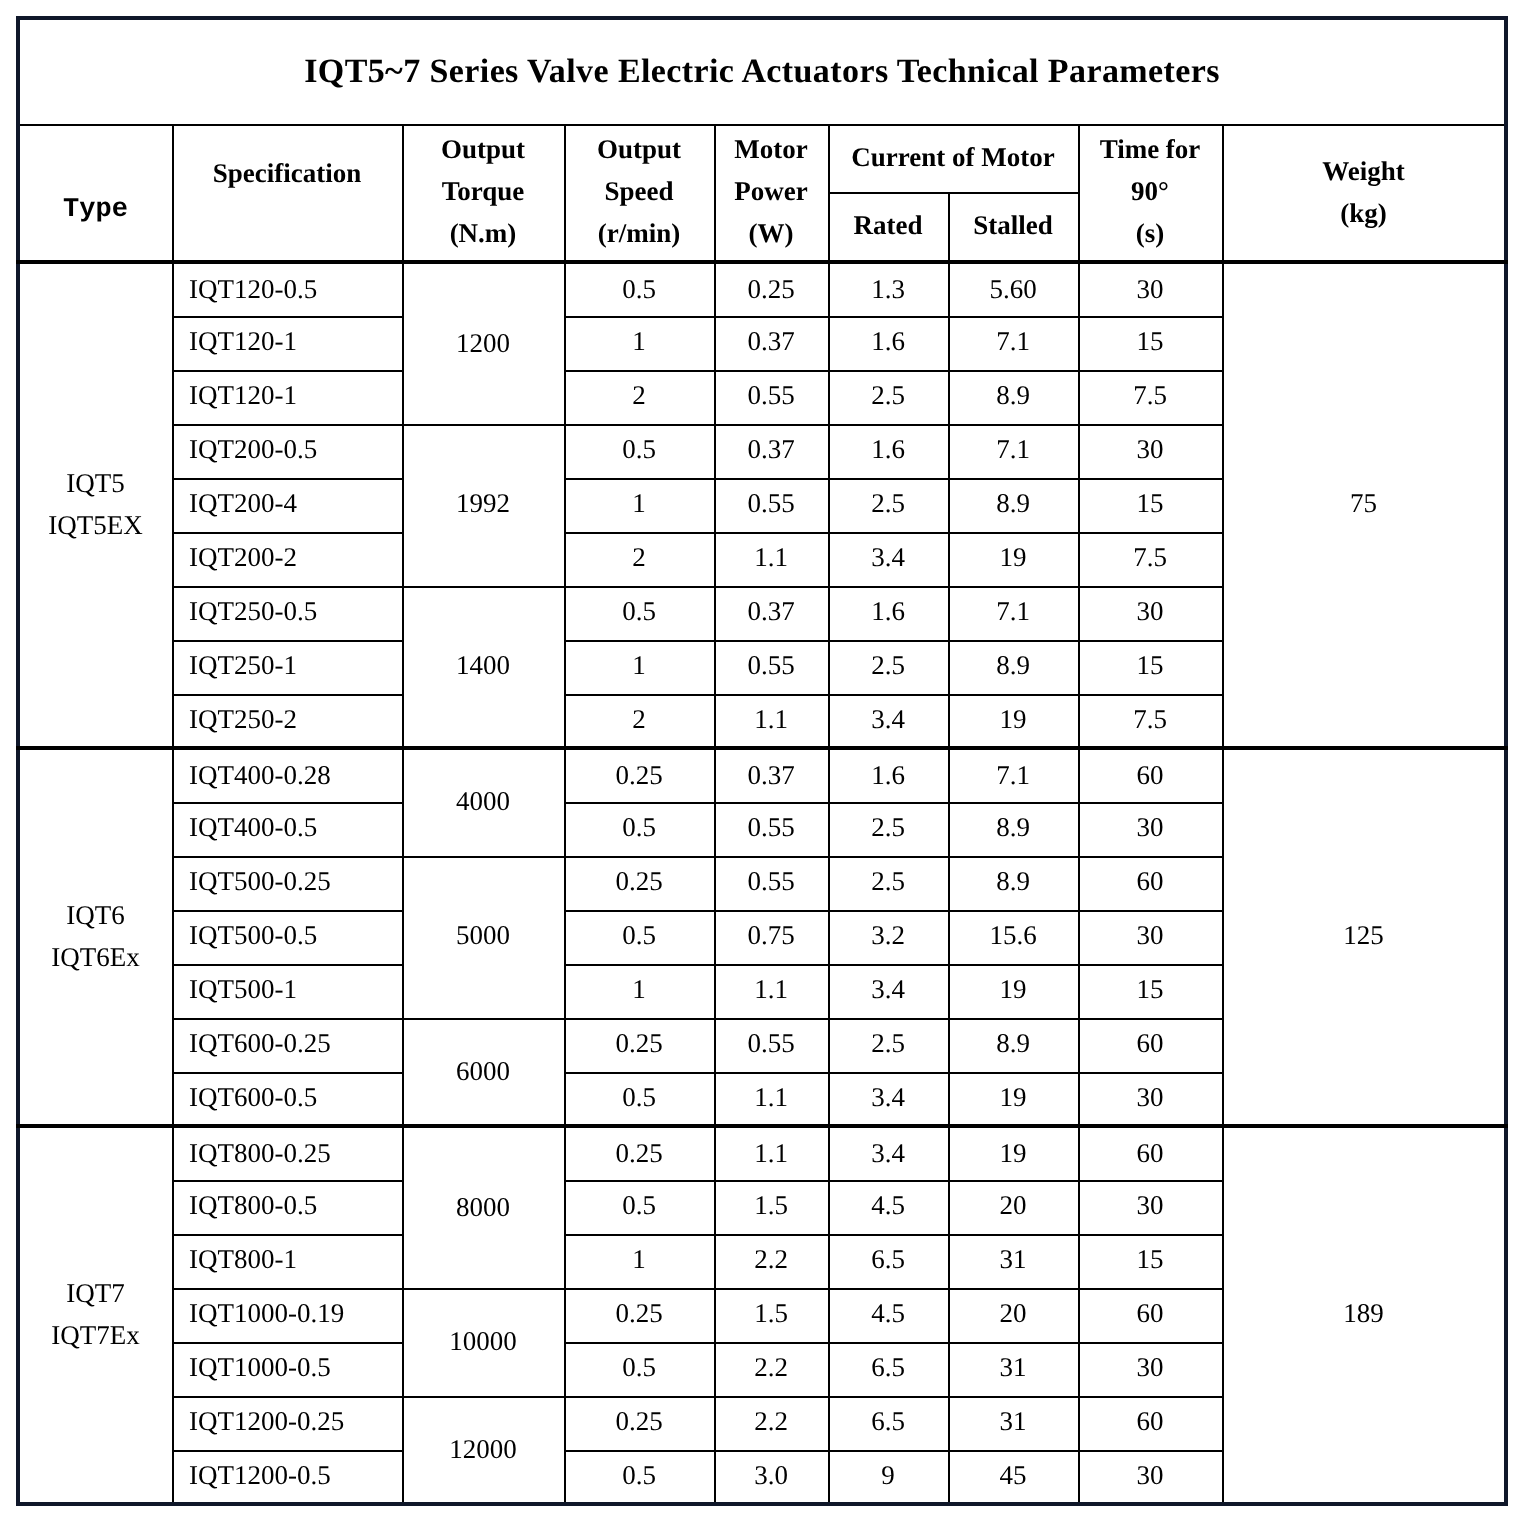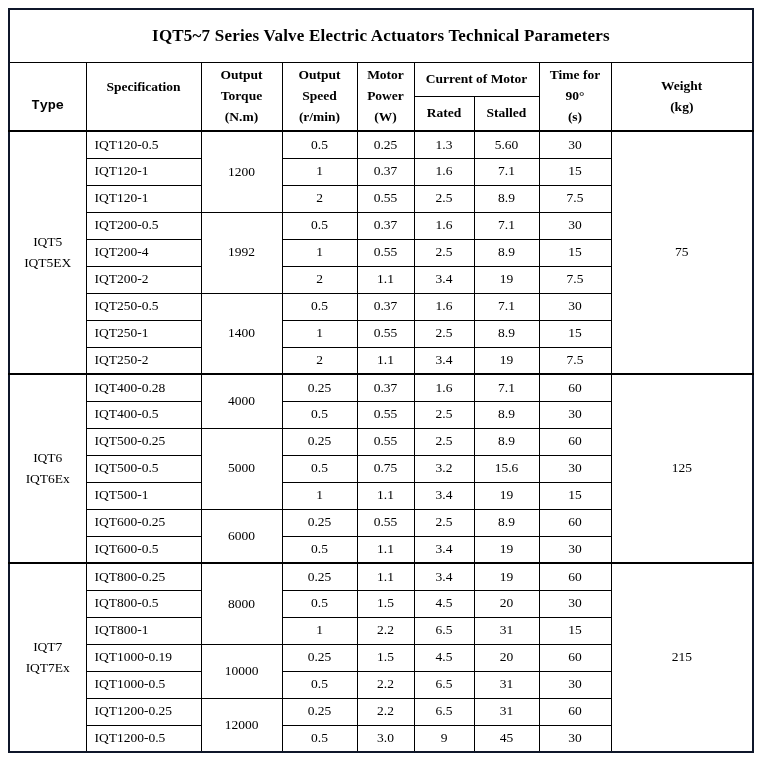--- a/index.html
+++ b/index.html
@@ -264,21 +264,21 @@
         <tr>
           <td class="type-cell sec-top" rowspan="7">IQT7
 IQT7Ex</td>
           <td class="spec-cell sec-top">IQT800-0.25</td>
           <td class="torque-cell sec-top" rowspan="3">8000</td>
           <td class="speed-cell sec-top">0.25</td>
           <td class="power-cell sec-top">1.1</td>
           <td class="rated-cell sec-top">3.4</td>
           <td class="stalled-cell sec-top">19</td>
           <td class="time-cell sec-top">60</td>
-          <td class="weight-cell sec-top" rowspan="7">215</td>
+          <td class="weight-cell sec-top" rowspan="7">189</td>
         </tr>
         <tr>
           <td class="spec-cell">IQT800-0.5</td>
           <td class="speed-cell">0.5</td>
           <td class="power-cell">1.5</td>
           <td class="rated-cell">4.5</td>
           <td class="stalled-cell">20</td>
           <td class="time-cell">30</td>
         </tr>
         <tr>

